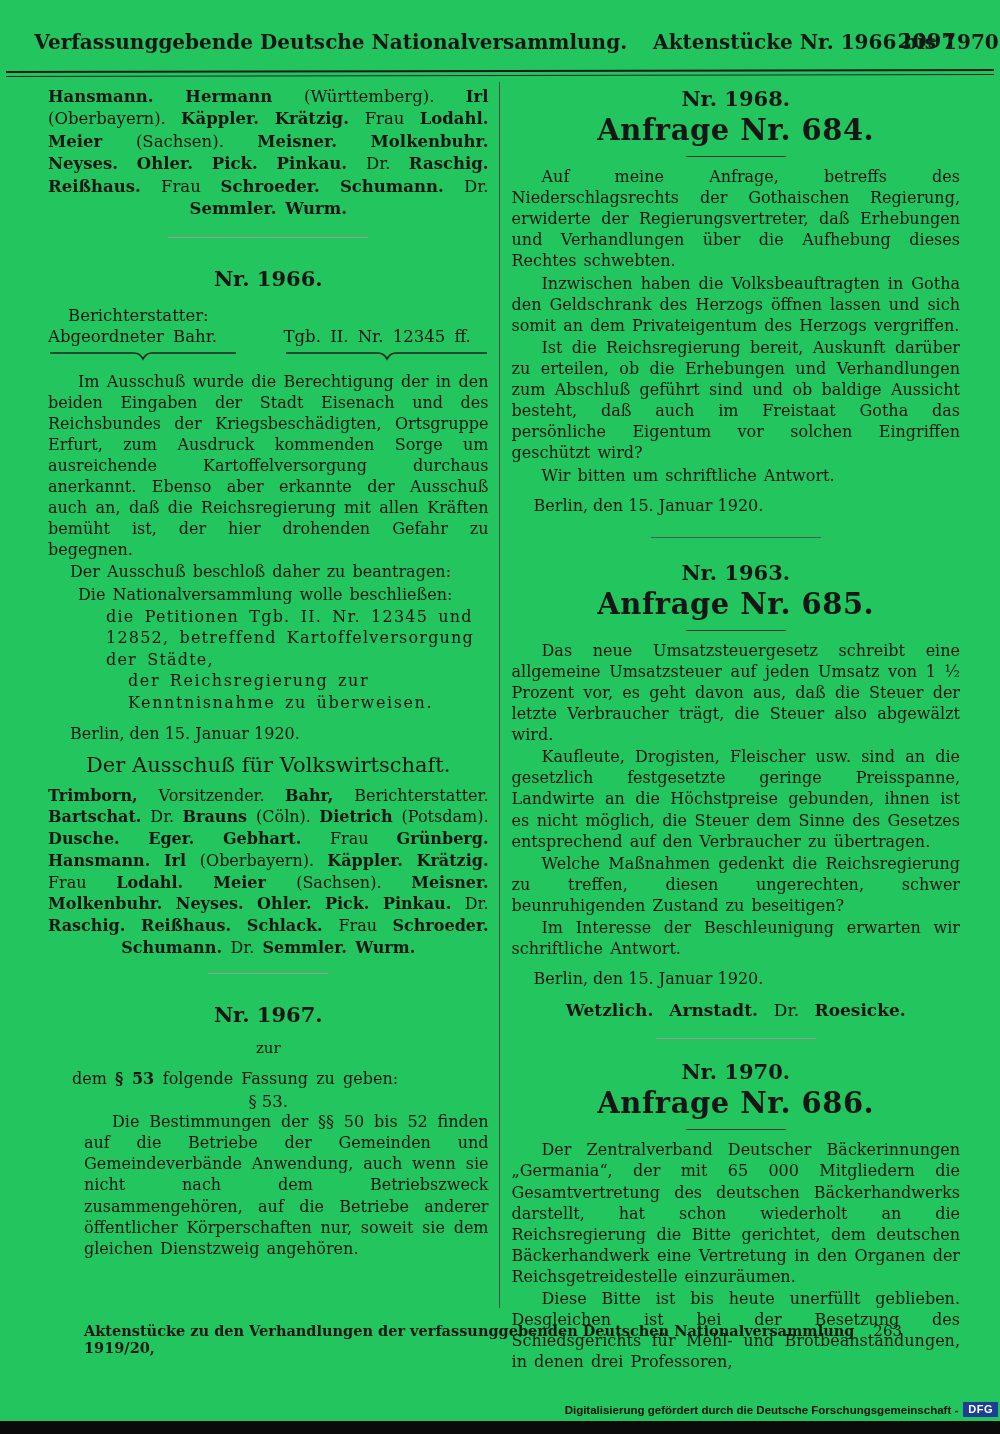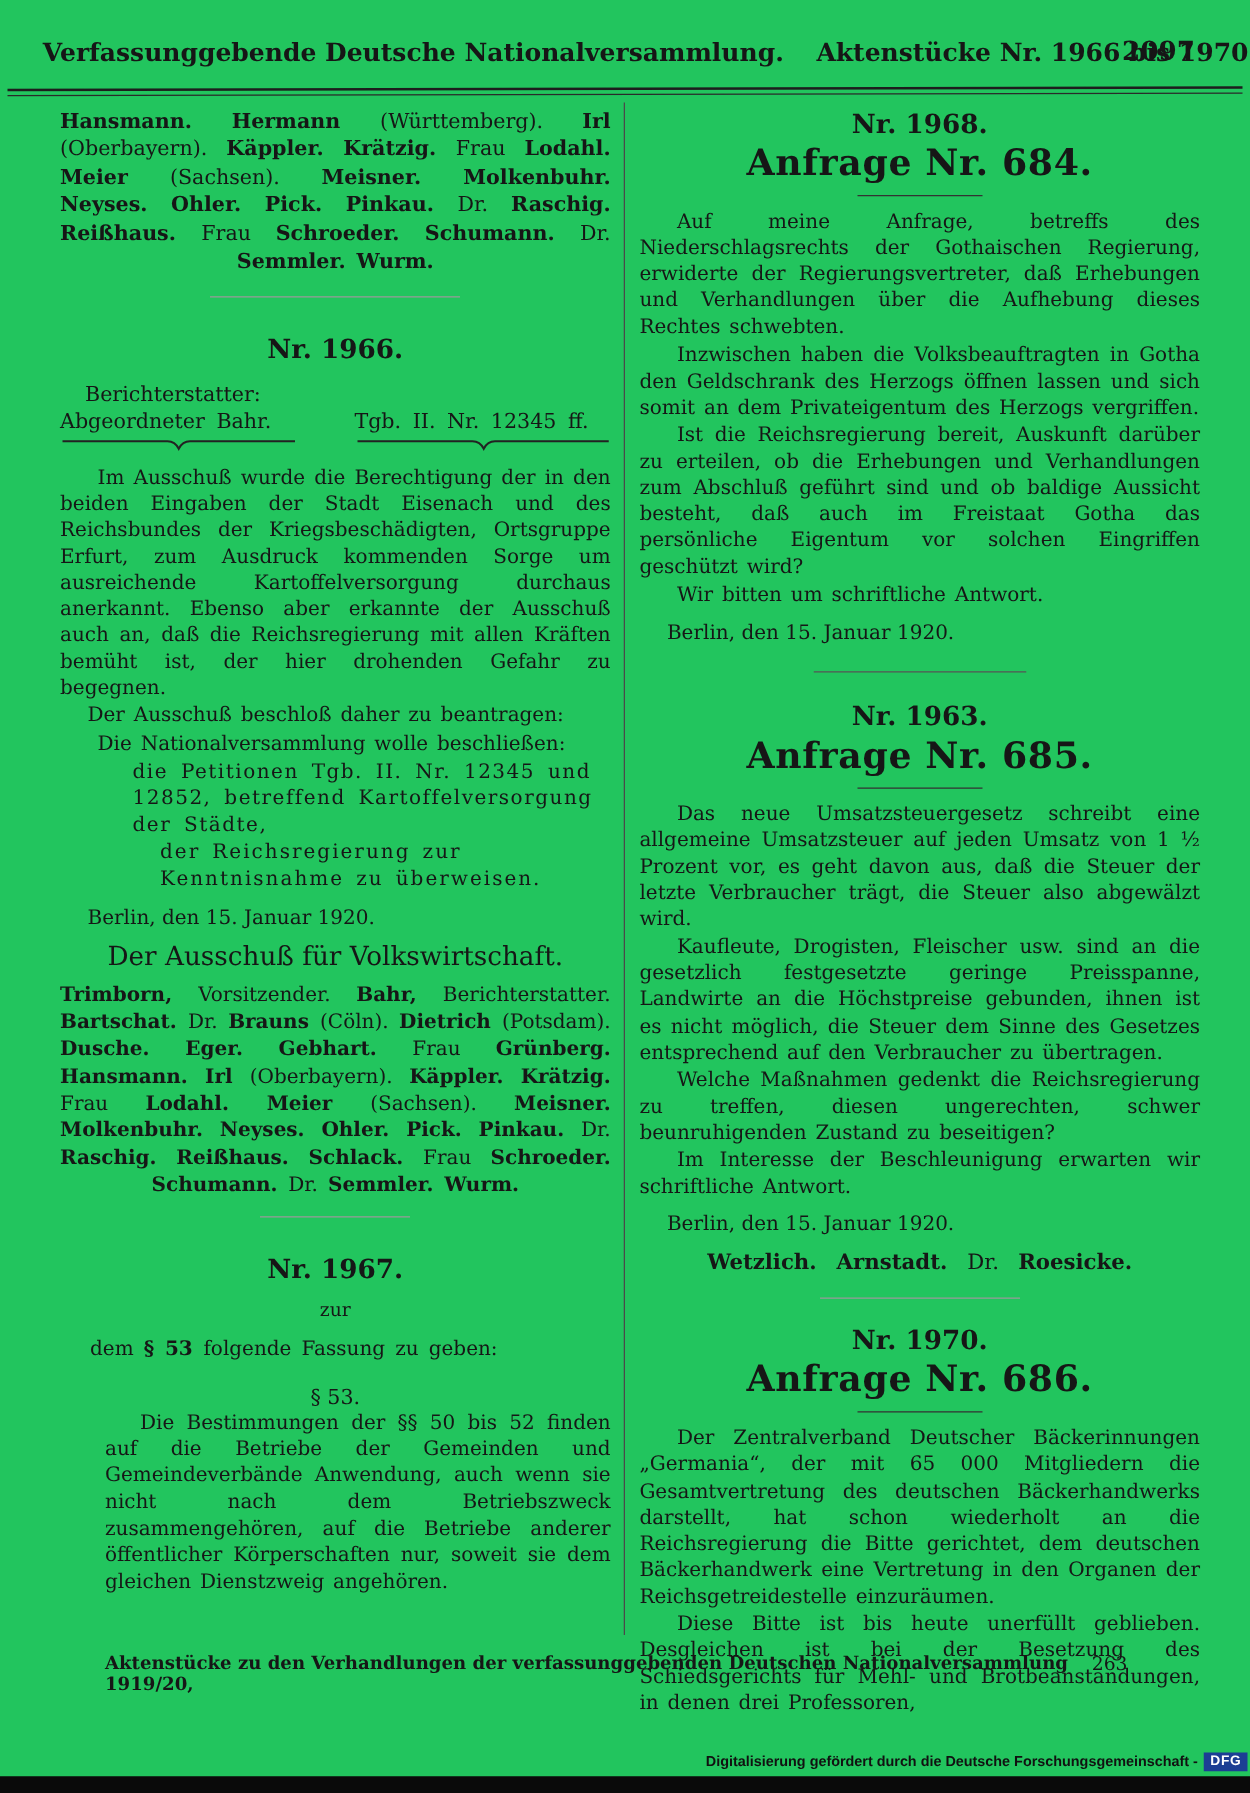--- a/index.html
+++ b/index.html
@@ -70,21 +70,21 @@
   .pet1{font-size:16px;line-height:1.35;margin-left:58px;letter-spacing:1.2px;word-spacing:4px;}
   .pet2{font-size:16px;line-height:1.35;margin-left:80px;letter-spacing:1.6px;word-spacing:3px;}
 
   .date-line{font-size:16px;margin:10px 0 6px 22px;}
   .committee-title{text-align:center;font-size:21px;margin:10px 0 8px 0;}
 
   .signature-line{
     text-align:center;font-size:17px;word-spacing:10px;margin:12px 0 2px 0;
   }
 
-  .sect-head{text-align:center;font-size:16.5px;margin-top:20px;}
+  .sect-head{text-align:center;font-size:16.5px;margin-top:4px;}
   .sect-body{
     font-size:16px;line-height:1.33;text-align:justify;word-spacing:2px;
     margin-left:36px;text-indent:28px;
   }
   .movers{font-size:16px;line-height:1.35;text-align:justify;word-spacing:2px;margin-top:16px;}
   .give-line{font-size:16px;margin:6px 0 0 24px;word-spacing:3px;}
 
   .gap-xs{height:6px;} .gap-sm{height:12px;} .gap-md{height:20px;}
 
   

